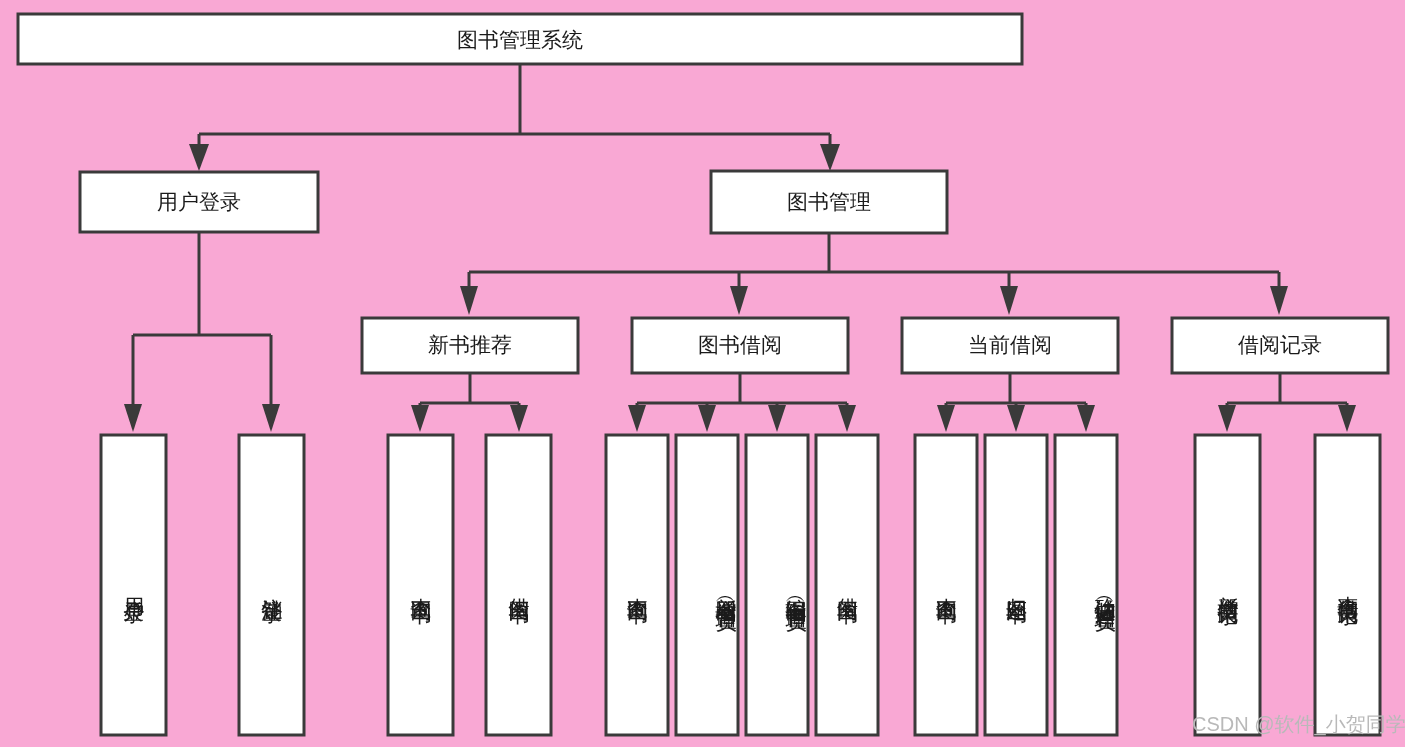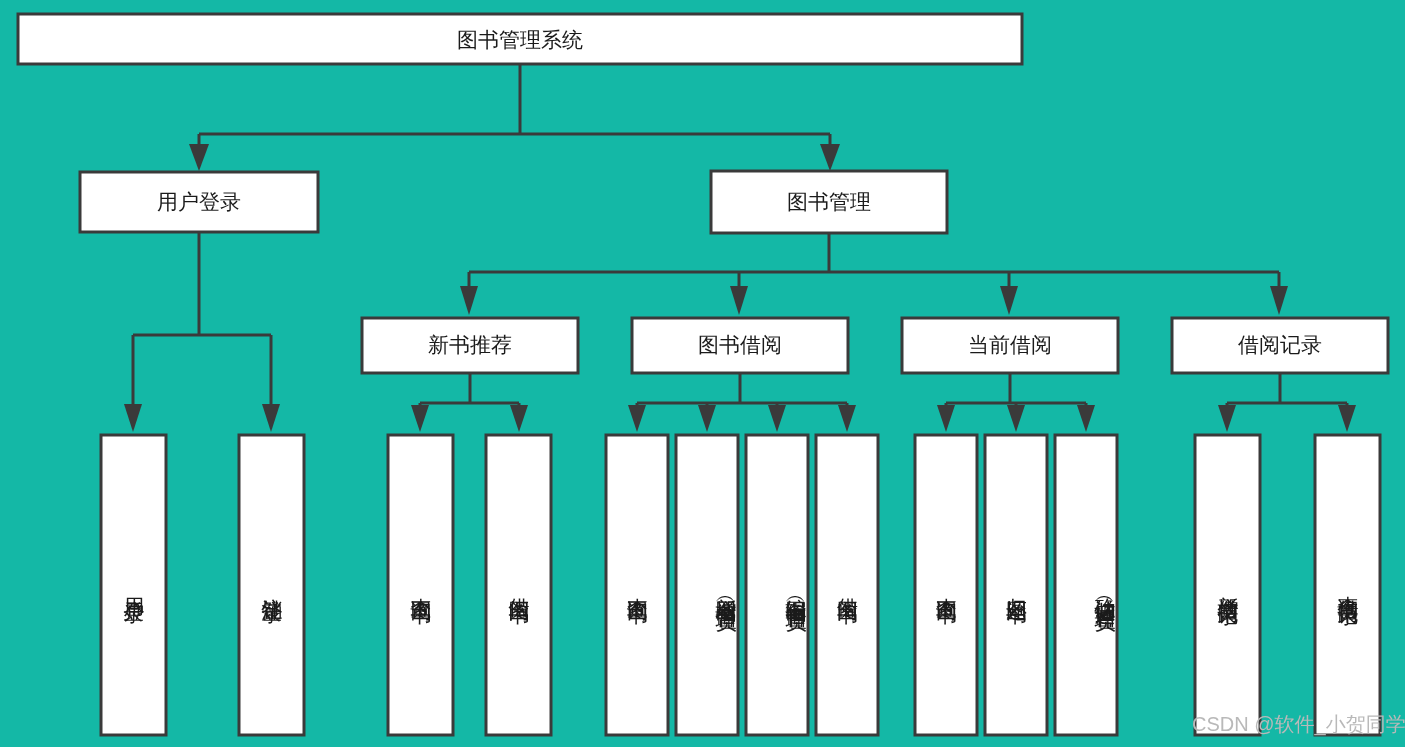--- a/index.html
+++ b/index.html
@@ -8,21 +8,21 @@
     padding: 0;
     background: #ffffff;
   }
   body {
     font-family: "Liberation Sans", "DejaVu Sans", sans-serif;
   }
   #diagram-root {
     position: relative;
     width: 1405px;
     height: 747px;
-    background: #14b8a6;
+    background: #f9a8d4;
     overflow: hidden;
   }
   svg#tree-svg {
     position: absolute;
     left: 0;
     top: 0;
     width: 1405px;
     height: 747px;
     display: block;
   }

